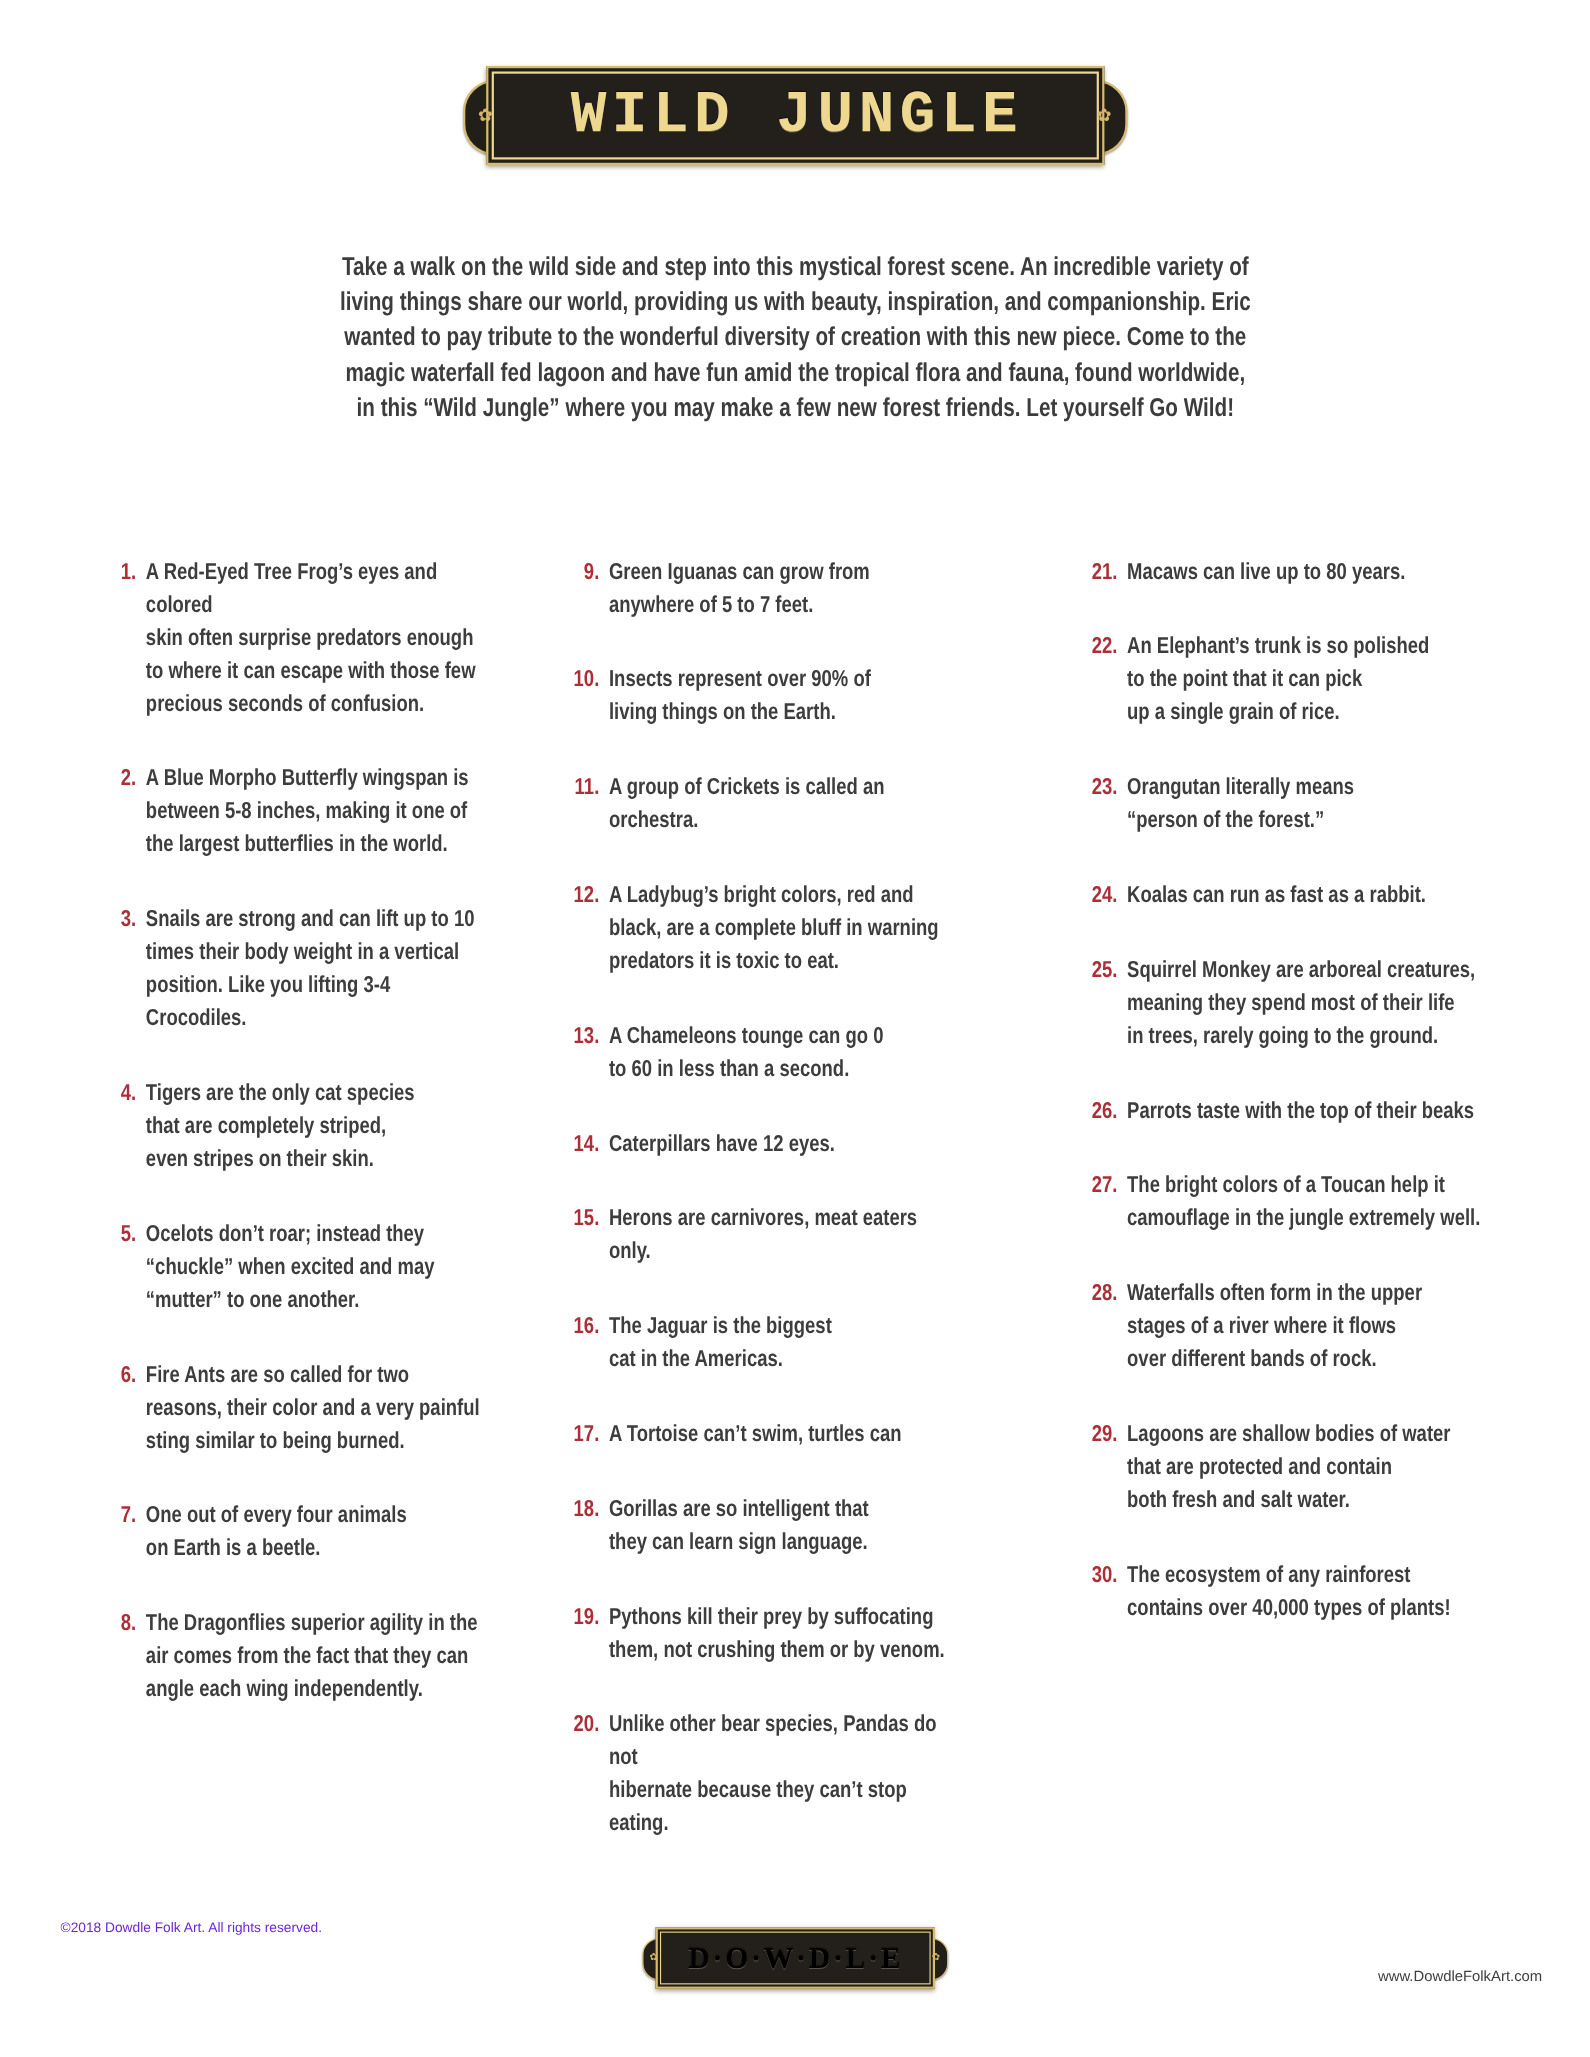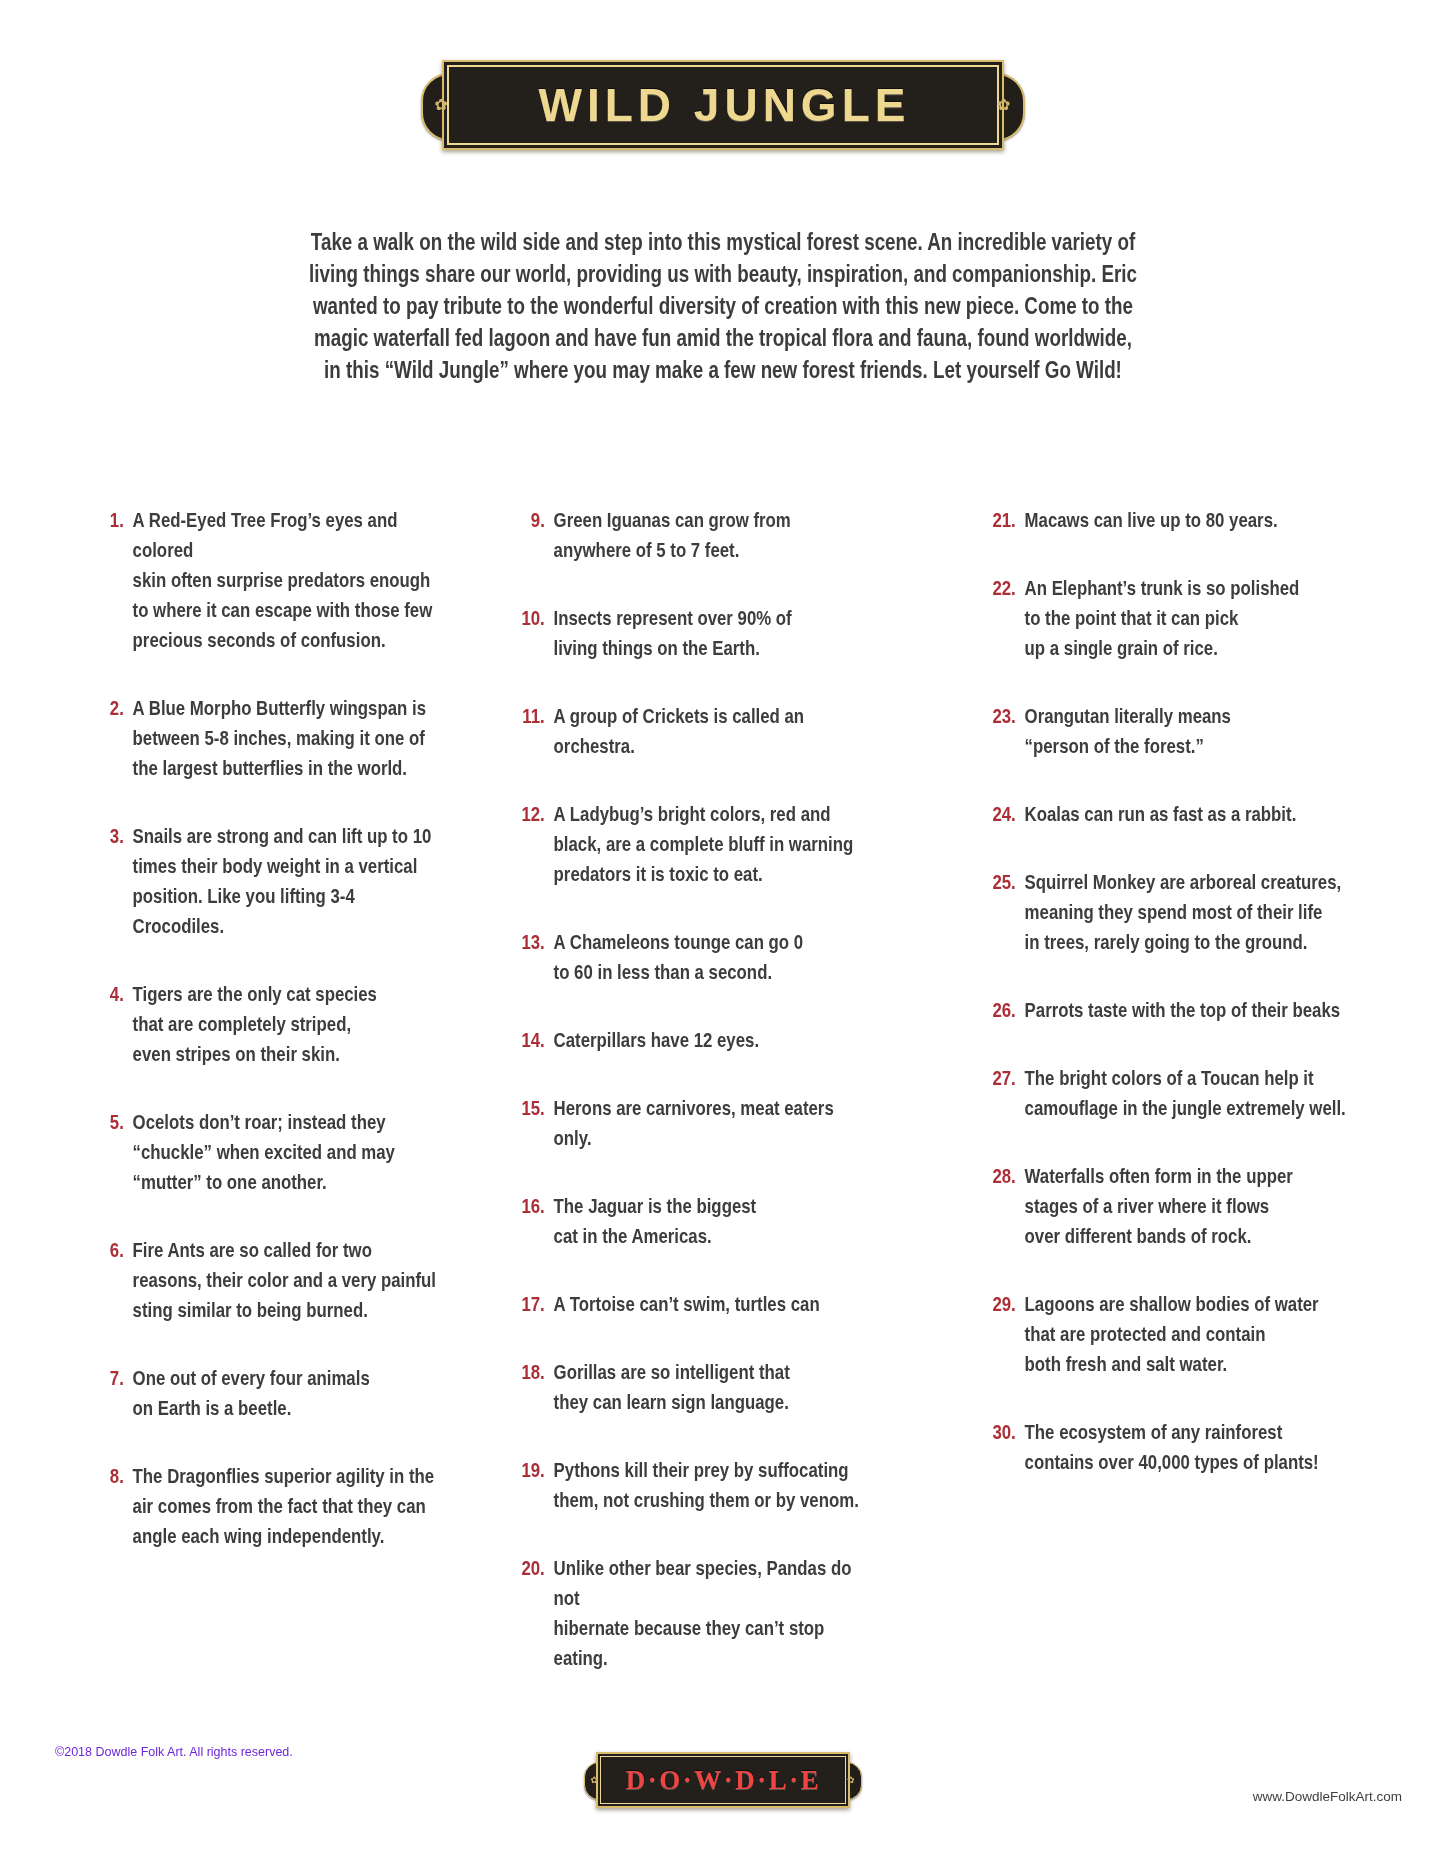--- a/index.html
+++ b/index.html
@@ -61,23 +61,23 @@
     border: 2px solid #eed993;
     pointer-events: none;
   }
   .banner-title {
     position: absolute;
     inset: 0;
     z-index: 2;
     display: flex;
     align-items: center;
     justify-content: center;
-    font-family: Liberation Sans, sans-serif;
+    font-family: Liberation Mono, monospace;
     font-weight: bold;
-    font-size: 46px;
+    font-size: 54px;
     letter-spacing: 5px;
     padding-left: 4px;
     color: #eed88f;
     text-shadow: 0 1px 0 rgba(255,248,214,0.25), 0 -1px 1px rgba(0,0,0,0.65);
     white-space: nowrap;
   }
 
   
   .intro {
     position: absolute;
@@ -152,21 +152,21 @@
     inset: 0;
     z-index: 2;
     display: flex;
     align-items: center;
     justify-content: center;
     font-family: "Liberation Serif", serif;
     font-weight: bold;
     font-size: 27px;
     letter-spacing: 2.5px;
     padding-left: 2px;
-    color: #ef4444;
+    color: #000000;
     text-shadow: 0 1px 0 rgba(255,248,214,0.25), 0 -1px 1px rgba(0,0,0,0.65);
     white-space: nowrap;
   }
   .copyright {
     position: absolute;
     left: 55px;
     top: 1745px;
     font-size: 12.5px;
     color: #6d28d9;
   }

